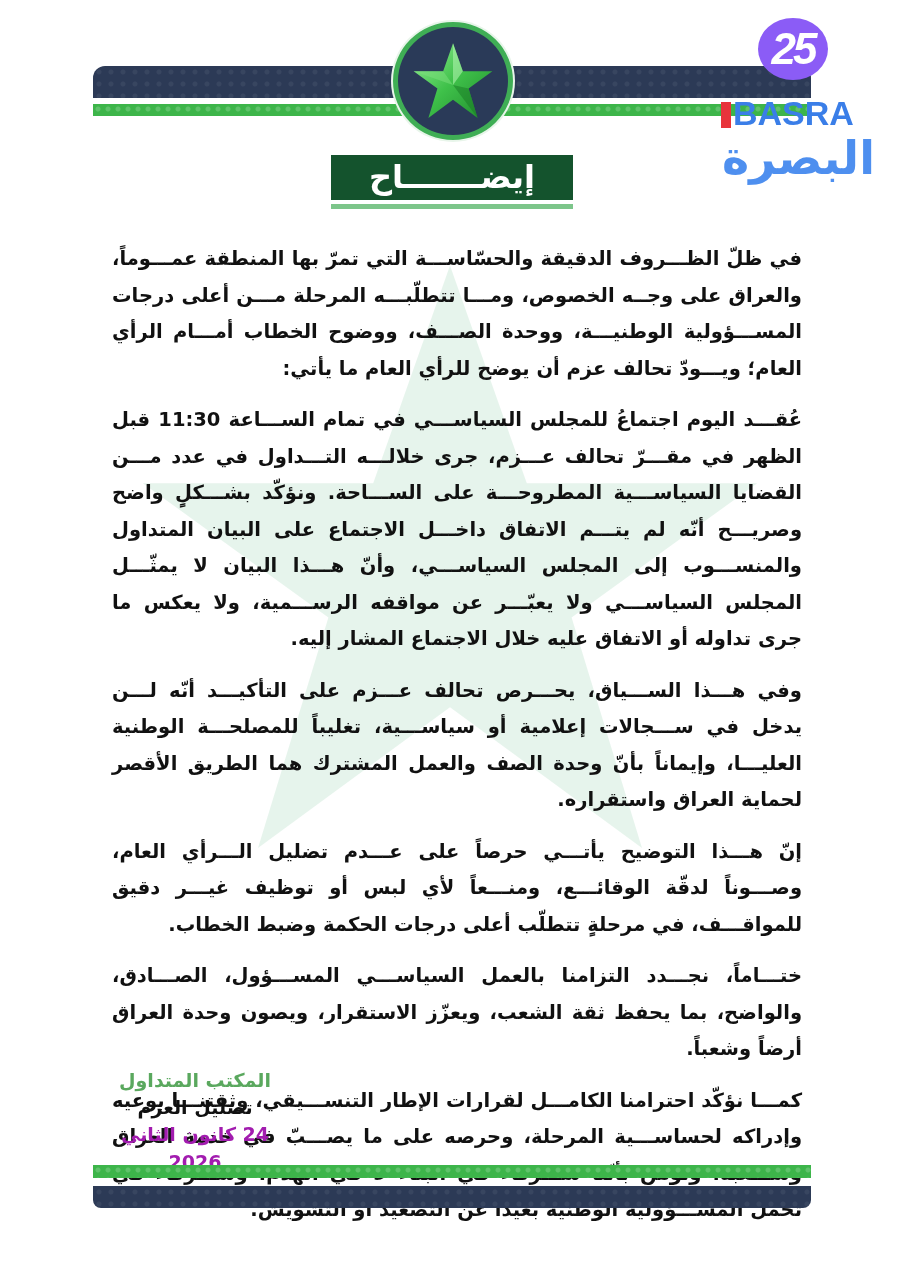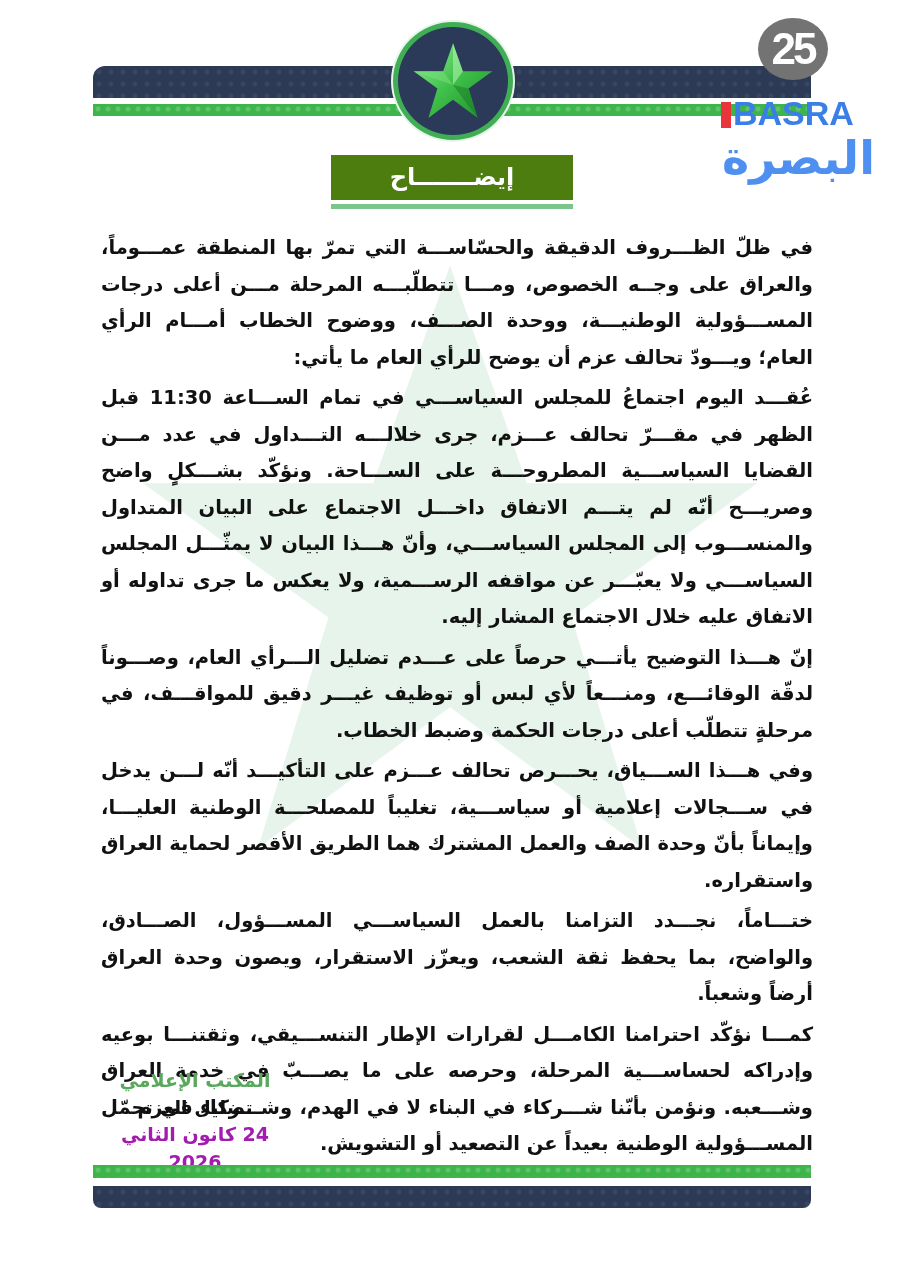--- a/index.html
+++ b/index.html
@@ -13,41 +13,41 @@
               background-size: 12px 12px; }
   .hdr-green { position: absolute; left: 93px; top: 104px; width: 718px; height: 12px;
                background: #3db54a;
                background-image: radial-gradient(circle, rgba(255,255,255,0.18) 2px, transparent 3px);
                background-size: 10px 10px; }
   .emblem { position: absolute; left: 393px; top: 22px; width: 120px; height: 118px; border-radius: 50%;
             background: #2a3a58; border: 5px solid #3fae55; box-sizing: border-box;
             box-shadow: 0 0 0 2px #e8f5ea; }
   .emblem svg { position: absolute; left: 14px; top: 12px; }
   .logo-25 { position: absolute; left: 758px; top: 18px; width: 70px; height: 62px; border-radius: 50%;
-             background: #737373; color: #fff; font-family: "Liberation Sans", sans-serif; font-weight: bold;
-             font-size: 44px; line-height: 62px; text-align: center; letter-spacing: -3px; }
+             background: #8b5cf6; color: #fff; font-family: "Liberation Sans", sans-serif; font-weight: bold;
+             font-size: 44px; line-height: 62px; text-align: center; letter-spacing: -3px; font-style: italic; }
   .logo-en { position: absolute; left: 721px; top: 70px; color: #3a7ee8; font-family: "Liberation Sans", sans-serif;
              font-weight: bold; font-size: 34px; letter-spacing: 0; line-height: 36px; margin-top: 25px; }
   .logo-en .bar { display: inline-block; width: 10px; height: 26px; background: #e8343b; margin-right: 2px;
                   vertical-align: -3px; }
   .logo-ar { position: absolute; left: 722px; top: 88px; color: #3f86ee; font-family: "DejaVu Sans", sans-serif;
              font-weight: bold; font-size: 46px; line-height: 52px; direction: rtl; opacity: 0.92; margin-top: 44px; }
 
   
-  .title-box { position: absolute; left: 331px; top: 155px; width: 242px; height: 45px; background: #4d7c0f;
-               color: #fff; font-size: 24px; font-weight: bold; text-align: center; line-height: 45px; direction: rtl; }
+  .title-box { position: absolute; left: 331px; top: 155px; width: 242px; height: 45px; background: #14532d;
+               color: #fff; font-size: 32px; font-weight: bold; text-align: center; line-height: 45px; direction: rtl; }
   .title-line { position: absolute; left: 331px; top: 204px; width: 242px; height: 5px; background: #7cc58a; }
 
   
   .watermark { position: absolute; left: 120px; top: 240px; opacity: 0.12; }
 
   
   .content { position: absolute; left: 97px; top: 226px; width: 720px; direction: rtl; text-align: justify;
              color: #111; font-size: 19.5px; font-weight: bold; line-height: 36.5px; }
-  .content p { margin: 4px; text-align-last: right; }
+  .content p { margin: 15px; text-align-last: right; }
 
   
   .sig { position: absolute; left: 100px; top: 1066px; width: 190px; direction: rtl; text-align: center;
          font-weight: bold; }
   .sig .org1 { color: #5aa85e; font-size: 19px; line-height: 28px; }
   .sig .org2 { color: #111; font-size: 19px; line-height: 26px; }
   .sig .date { color: #a21caf; font-size: 19px; line-height: 28px; }
 
   
   .ftr-green { position: absolute; left: 93px; top: 1165px; width: 718px; height: 13px; background: #3db54a;
@@ -89,26 +89,26 @@
 <div class="title-box">إيضـــــــاح</div>
 <div class="title-line"></div>
 
 <svg class="watermark" width="660" height="640" viewBox="0 0 100 100">
   <polygon points="50,4 62,38 98,38 69,59 80,95 50,73 20,95 31,59 2,38 38,38" fill="#3aa86a"></polygon>
 </svg>
 
 <div class="content">
   <p>في ظلّ الظـــروف الدقيقة والحسّاســـة التي تمرّ بها المنطقة عمـــوماً، والعراق على وجــه الخصوص، ومـــا تتطلّبـــه المرحلة مـــن أعلى درجات المســـؤولية الوطنيـــة، ووحدة الصـــف، ووضوح الخطاب أمـــام الرأي العام؛ ويـــودّ تحالف عزم أن يوضح للرأي العام ما يأتي:</p>
   <p>عُقـــد اليوم اجتماعُ للمجلس السياســـي في تمام الســـاعة 11:30 قبل الظهر في مقـــرّ تحالف عـــزم، جرى خلالـــه التـــداول في عدد مـــن القضايا السياســـية المطروحـــة على الســـاحة. ونؤكّد بشـــكلٍ واضح وصريـــح أنّه لم يتـــم الاتفاق داخـــل الاجتماع على البيان المتداول والمنســـوب إلى المجلس السياســـي، وأنّ هـــذا البيان لا يمثّـــل المجلس السياســـي ولا يعبّـــر عن مواقفه الرســـمية، ولا يعكس ما جرى تداوله أو الاتفاق عليه خلال الاجتماع المشار إليه.</p>
+  <p>وفي هـــذا الســـياق، يحـــرص تحالف عـــزم على التأكيـــد أنّه لـــن يدخل في ســـجالات إعلامية أو سياســـية، تغليباً للمصلحـــة الوطنية العليـــا، وإيماناً بأنّ وحدة الصف والعمل المشترك هما الطريق الأقصر لحماية العراق واستقراره.</p>
   <p>إنّ هـــذا التوضيح يأتـــي حرصاً على عـــدم تضليل الـــرأي العام، وصـــوناً لدقّة الوقائـــع، ومنـــعاً لأي لبس أو توظيف غيـــر دقيق للمواقـــف، في مرحلةٍ تتطلّب أعلى درجات الحكمة وضبط الخطاب.</p>
-  <p>وفي هـــذا الســـياق، يحـــرص تحالف عـــزم على التأكيـــد أنّه لـــن يدخل في ســـجالات إعلامية أو سياســـية، تغليباً للمصلحـــة الوطنية العليـــا، وإيماناً بأنّ وحدة الصف والعمل المشترك هما الطريق الأقصر لحماية العراق واستقراره.</p>
   <p>ختـــاماً، نجـــدد التزامنا بالعمل السياســـي المســـؤول، الصـــادق، والواضح، بما يحفظ ثقة الشعب، ويعزّز الاستقرار، ويصون وحدة العراق أرضاً وشعباً.</p>
   <p>كمـــا نؤكّد احترامنا الكامـــل لقرارات الإطار التنســـيقي، وثقتنـــا بوعيه وإدراكه لحساســـية المرحلة، وحرصه على ما يصـــبّ في خدمة العراق وشـــعبه. ونؤمن بأنّنا شـــركاء في البناء لا في الهدم، وشـــركاء في تحمّل المســـؤولية الوطنية بعيداً عن التصعيد أو التشويش.</p>
 </div>
 
 <div class="sig">
-  <div class="org1">المكتب الإعلامي</div>
+  <div class="org1">المكتب المتداول</div>
   <div class="org2">تضليل العزم</div>
   <div class="date">24 كانون الثاني 2026</div>
 </div>
 
 <div class="ftr-green"></div>
 <div class="ftr-navy"></div>
 
 </body></html>

